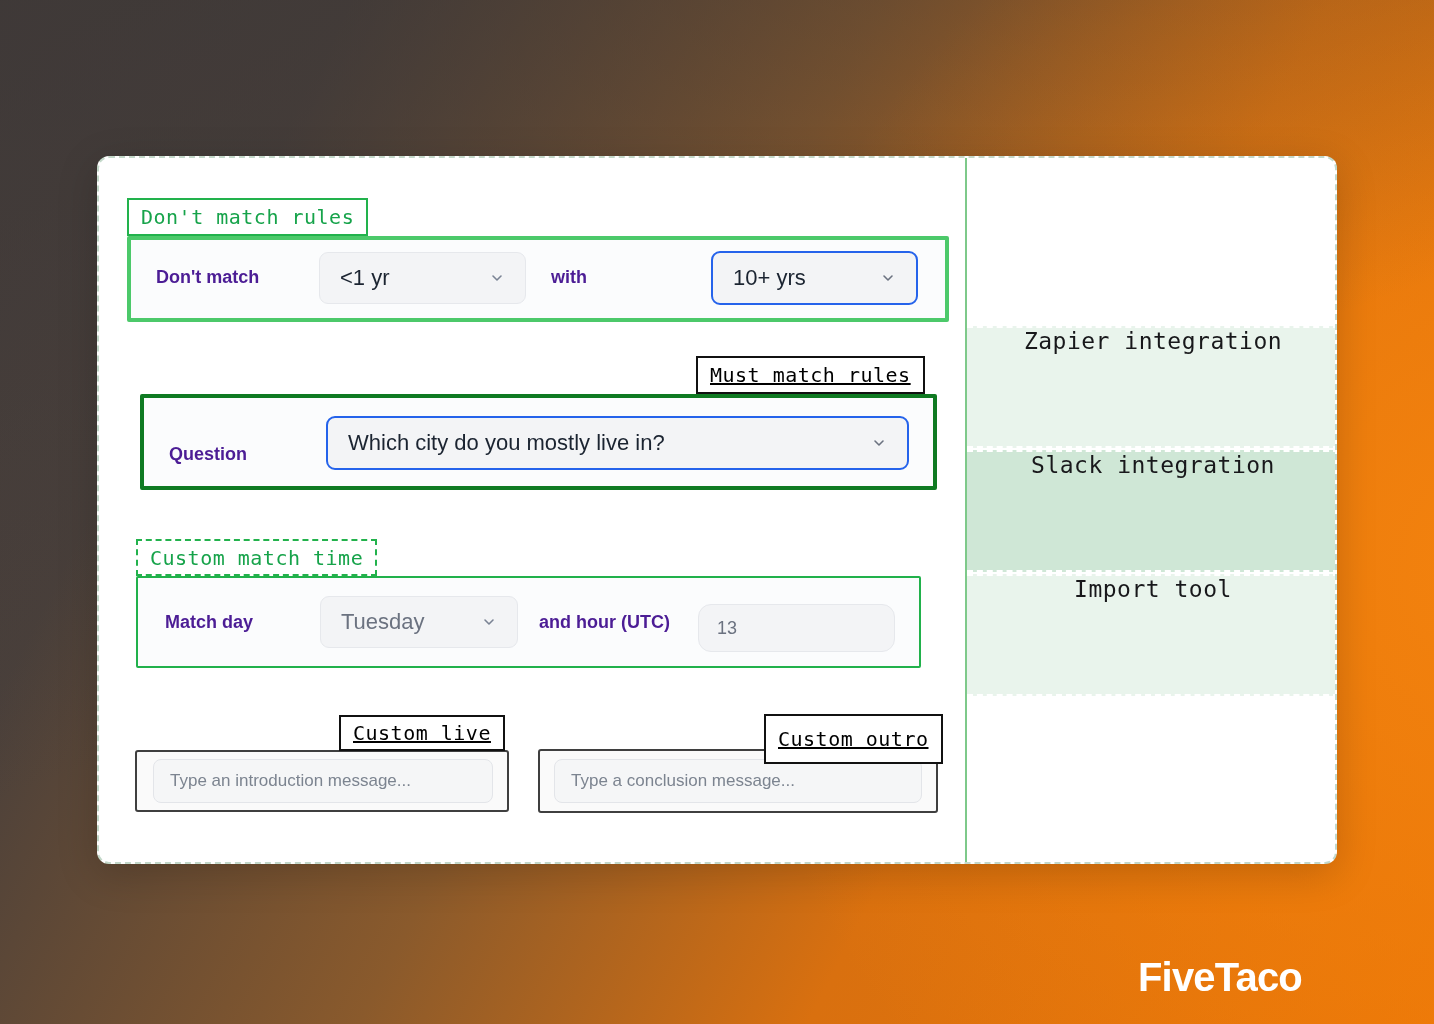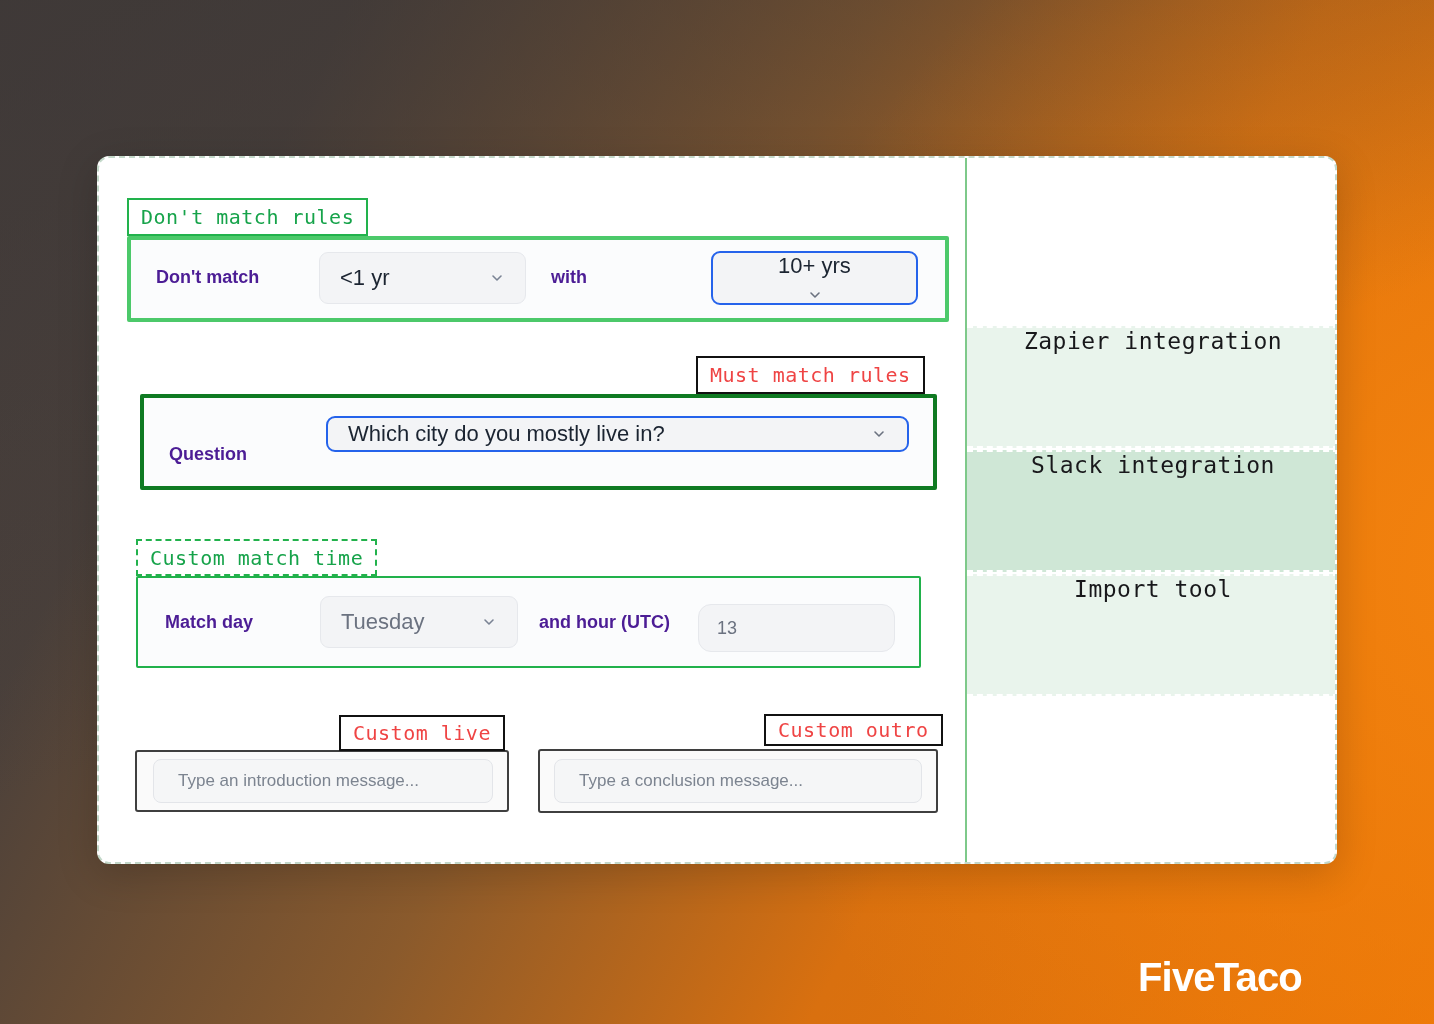--- a/index.html
+++ b/index.html
@@ -48,21 +48,21 @@
     font-size: 20px;
     letter-spacing: 0.5px;
     background: #ffffff;
     display: flex; align-items: center;
     padding: 0 12px;
     z-index: 6;
     white-space: nowrap;
   }
   .chip-green  { color: #16a34a; border: 2.5px solid #22b24c; }
   .chip-green-dashed { color: #16a34a; border: 2.5px dashed #22b24c; }
-  .chip-black  { color: #ef4444; border: 2.5px solid #111111; }
+  .chip-black  { color: #000000; border: 2.5px solid #111111; text-decoration: underline; }
 
   
   .frame { position: absolute; background: #fbfcfd; }
   .frame-green-thick { border: 4px solid #4cc96a; background: #fbfcfd; }
   .frame-dark-green  { border: 4px solid #0f7a22; background: #fbfcfd; }
   .frame-green-thin  { border: 2.5px solid #21b14b; background: #fbfcfd; }
   .frame-black       { border: 2.5px solid #3f3f3f; background: #fafafa; }
 
   .row-label {
     position: absolute;
@@ -102,21 +102,21 @@
     font-size: 18px;
     color: #6b7280;
   }
 
   .msgbox {
     position: absolute;
     background: #f5f6f7;
     border: 1px solid #e3e5e9;
     border-radius: 8px;
     display: flex; align-items: center;
-    padding: 0 24px;
+    padding: 0 16px;
     font-size: 17px;
     color: #7c8490;
   }
 
   
   .panel-item {
     position: absolute;
     left: 868px;
     width: 372px;
     display: flex; align-items: flex-start; justify-content: center;
@@ -160,37 +160,37 @@
       <span class="txt">&lt;1 yr</span>
       <span class="chev">
         <svg width="16" height="16" viewBox="0 0 20 20" fill="none" stroke="#7a8394" stroke-width="2" stroke-linecap="round" stroke-linejoin="round">
             <path d="M5 7.5l5 5 5-5"></path>
           </svg>
       </span>
     </div>
 
     <div class="row-label" style="left:452px; top:109px;">with</div>
 
-    <div class="sel blue" style="left:612px; top:93px; width:207px; height:54px;flex-direction:column;">
+    <div class="sel blue" style="left:612px; top:93px; width:207px; height:54px;">
       <span class="txt">10+ yrs</span>
       <span class="chev">
         <svg width="16" height="16" viewBox="0 0 20 20" fill="none" stroke="#6b7280" stroke-width="2" stroke-linecap="round" stroke-linejoin="round">
             <path d="M5 7.5l5 5 5-5"></path>
           </svg>
       </span>
     </div>
 
     <div class="chip chip-black" style="left:597px; top:198px; height:38px;">Must match rules</div>
 
     <div class="frame frame-dark-green" style="left:41px; top:236px; width:797px; height:96px; border-radius:2px;">
     </div>
 
     <div class="row-label" style="left:70px; top:286px;">Question</div>
 
-    <div class="sel blue" style="left:227px; top:258px; width:583px; height:36px;">
+    <div class="sel blue" style="left:227px; top:258px; width:583px; height:54px;">
       <span class="txt">Which city do you mostly live in?</span>
       <span class="chev">
         <svg width="16" height="16" viewBox="0 0 20 20" fill="none" stroke="#6b7280" stroke-width="2" stroke-linecap="round" stroke-linejoin="round">
             <path d="M5 7.5l5 5 5-5"></path>
           </svg>
       </span>
     </div>
 
     <div class="chip chip-green-dashed" style="left:37px; top:381px; height:37px;">Custom match time</div>
 
@@ -216,21 +216,21 @@
 
     <div class="chip chip-black" style="left:240px; top:557px; height:36px;">Custom live</div>
 
     <div class="frame frame-black" style="left:36px; top:592px; width:374px; height:62px; border-radius:3px;">
     </div>
 
     <div class="msgbox" style="left:54px; top:601px; width:340px; height:44px;">
       <span>Type an introduction message...</span>
     </div>
 
-    <div class="chip chip-black" style="left:665px; top:556px; height:32px;">Custom outro</div>
+    <div class="chip chip-black" style="left:665px; top:556px; height:50px;">Custom outro</div>
 
     <div class="frame frame-black" style="left:439px; top:591px; width:400px; height:64px; border-radius:3px;">
     </div>
 
     <div class="msgbox" style="left:455px; top:601px; width:368px; height:44px;">
       <span>Type a conclusion message...</span>
     </div>
 
     <div class="panel-item" style="top:168px; height:122px; background:#e9f4ec;">
       <span>Zapier integration</span>

